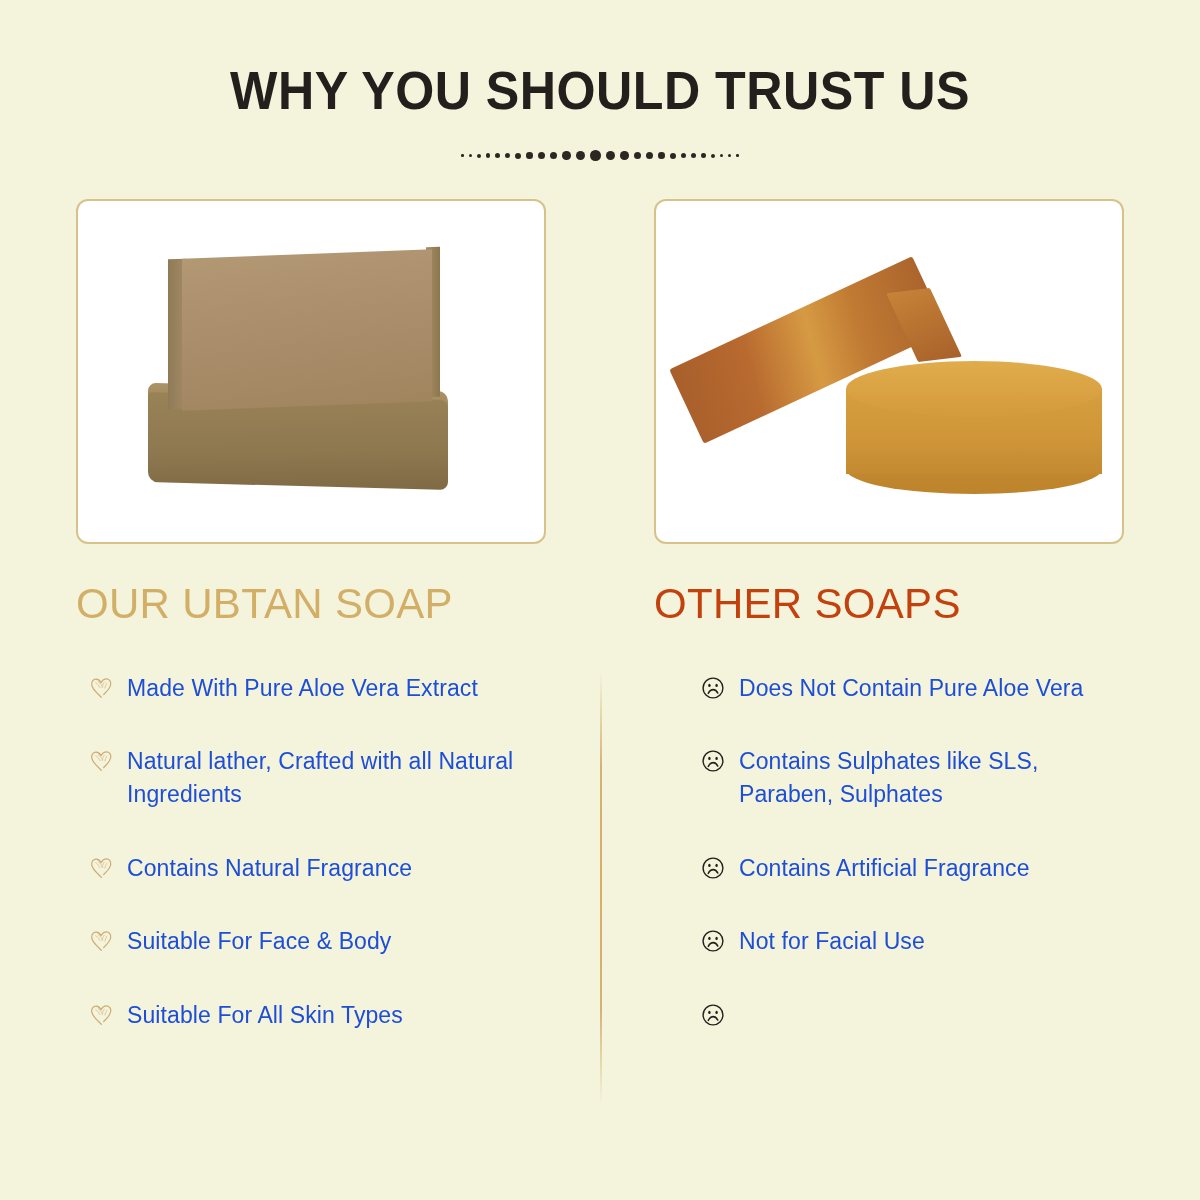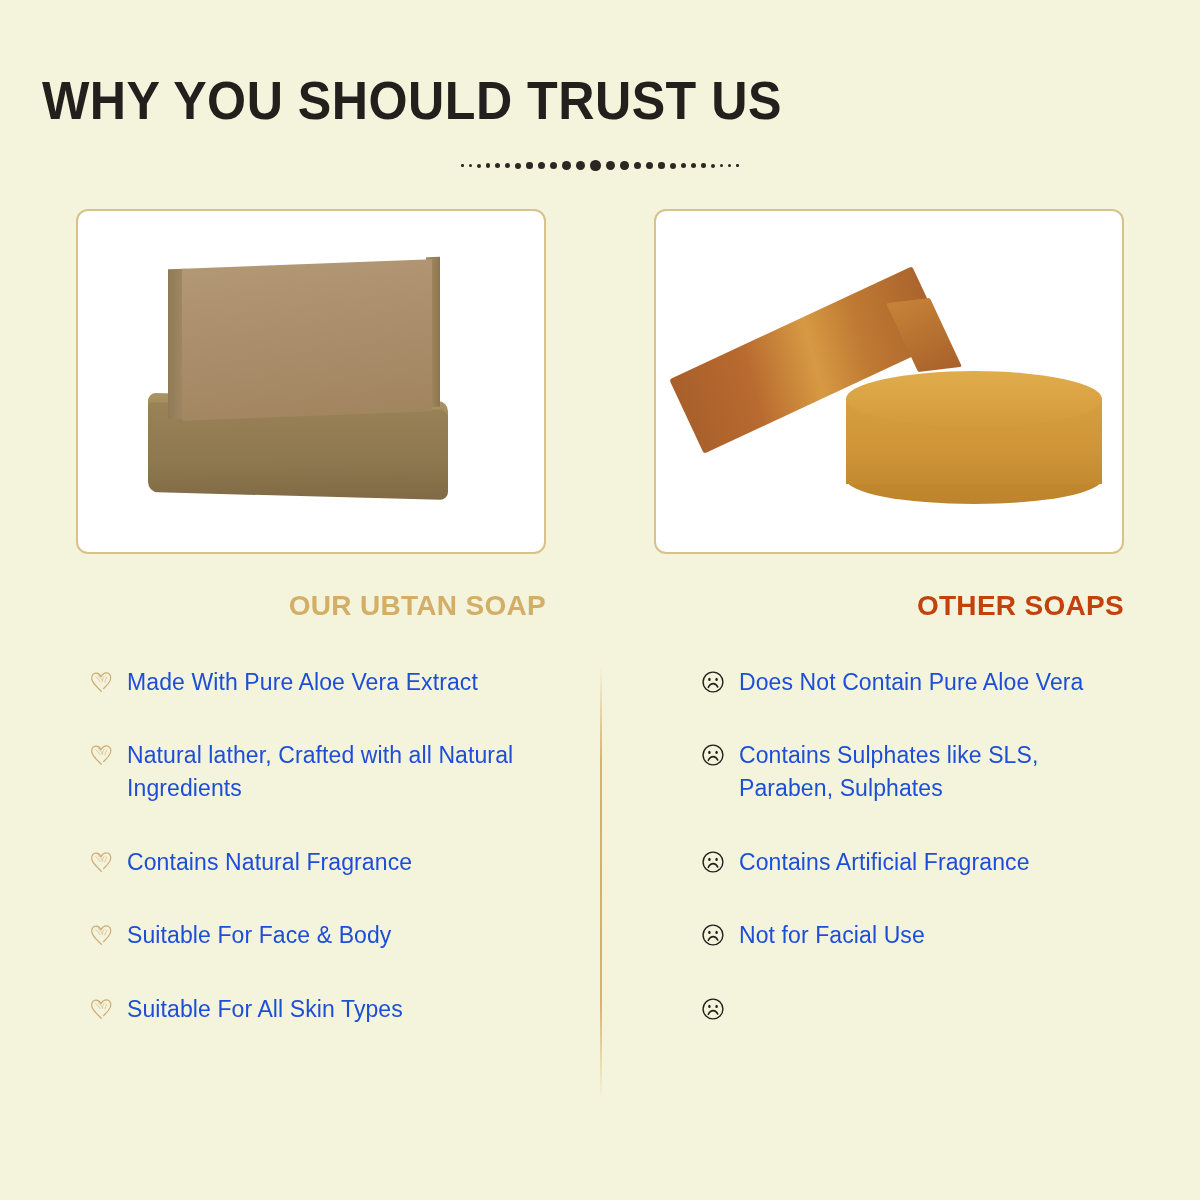--- a/index.html
+++ b/index.html
@@ -10,22 +10,22 @@
     width: 1200px;
     height: 1200px;
     background: #f4f3db;
     font-family: "Liberation Sans", sans-serif;
     overflow: hidden;
     position: relative;
   }
 
   
   .header {
-    padding-top: 40px;
-    margin-top: 32px;
+    padding-top: 62px;
+    text-align: center;
   }
   .page-title {
     font-family: "Liberation Sans", sans-serif;
     font-size: 54px;
     font-weight: bold;
     letter-spacing: 0.5px;
     color: #231f1c;
     margin: 0;
     line-height: 1.05;
     transform: scaleX(0.93);
@@ -170,23 +170,23 @@
 
   
   .col-headings {
     display: flex;
     justify-content: center;
     gap: 108px;
     margin-top: 36px;
   }
   .col-heading {
     width: 470px;
-    text-align: right;
-    font-size: 28px;
-    font-weight: bold;
+    text-align: left;
+    font-size: 42px;
+    font-weight: normal;
     letter-spacing: 0.3px;
   }
   .col-heading.ours { color: #d3ae67; }
   .col-heading.theirs { color: #c2410c; }
 
   
   .lists {
     position: relative;
     display: flex;
     justify-content: center;

